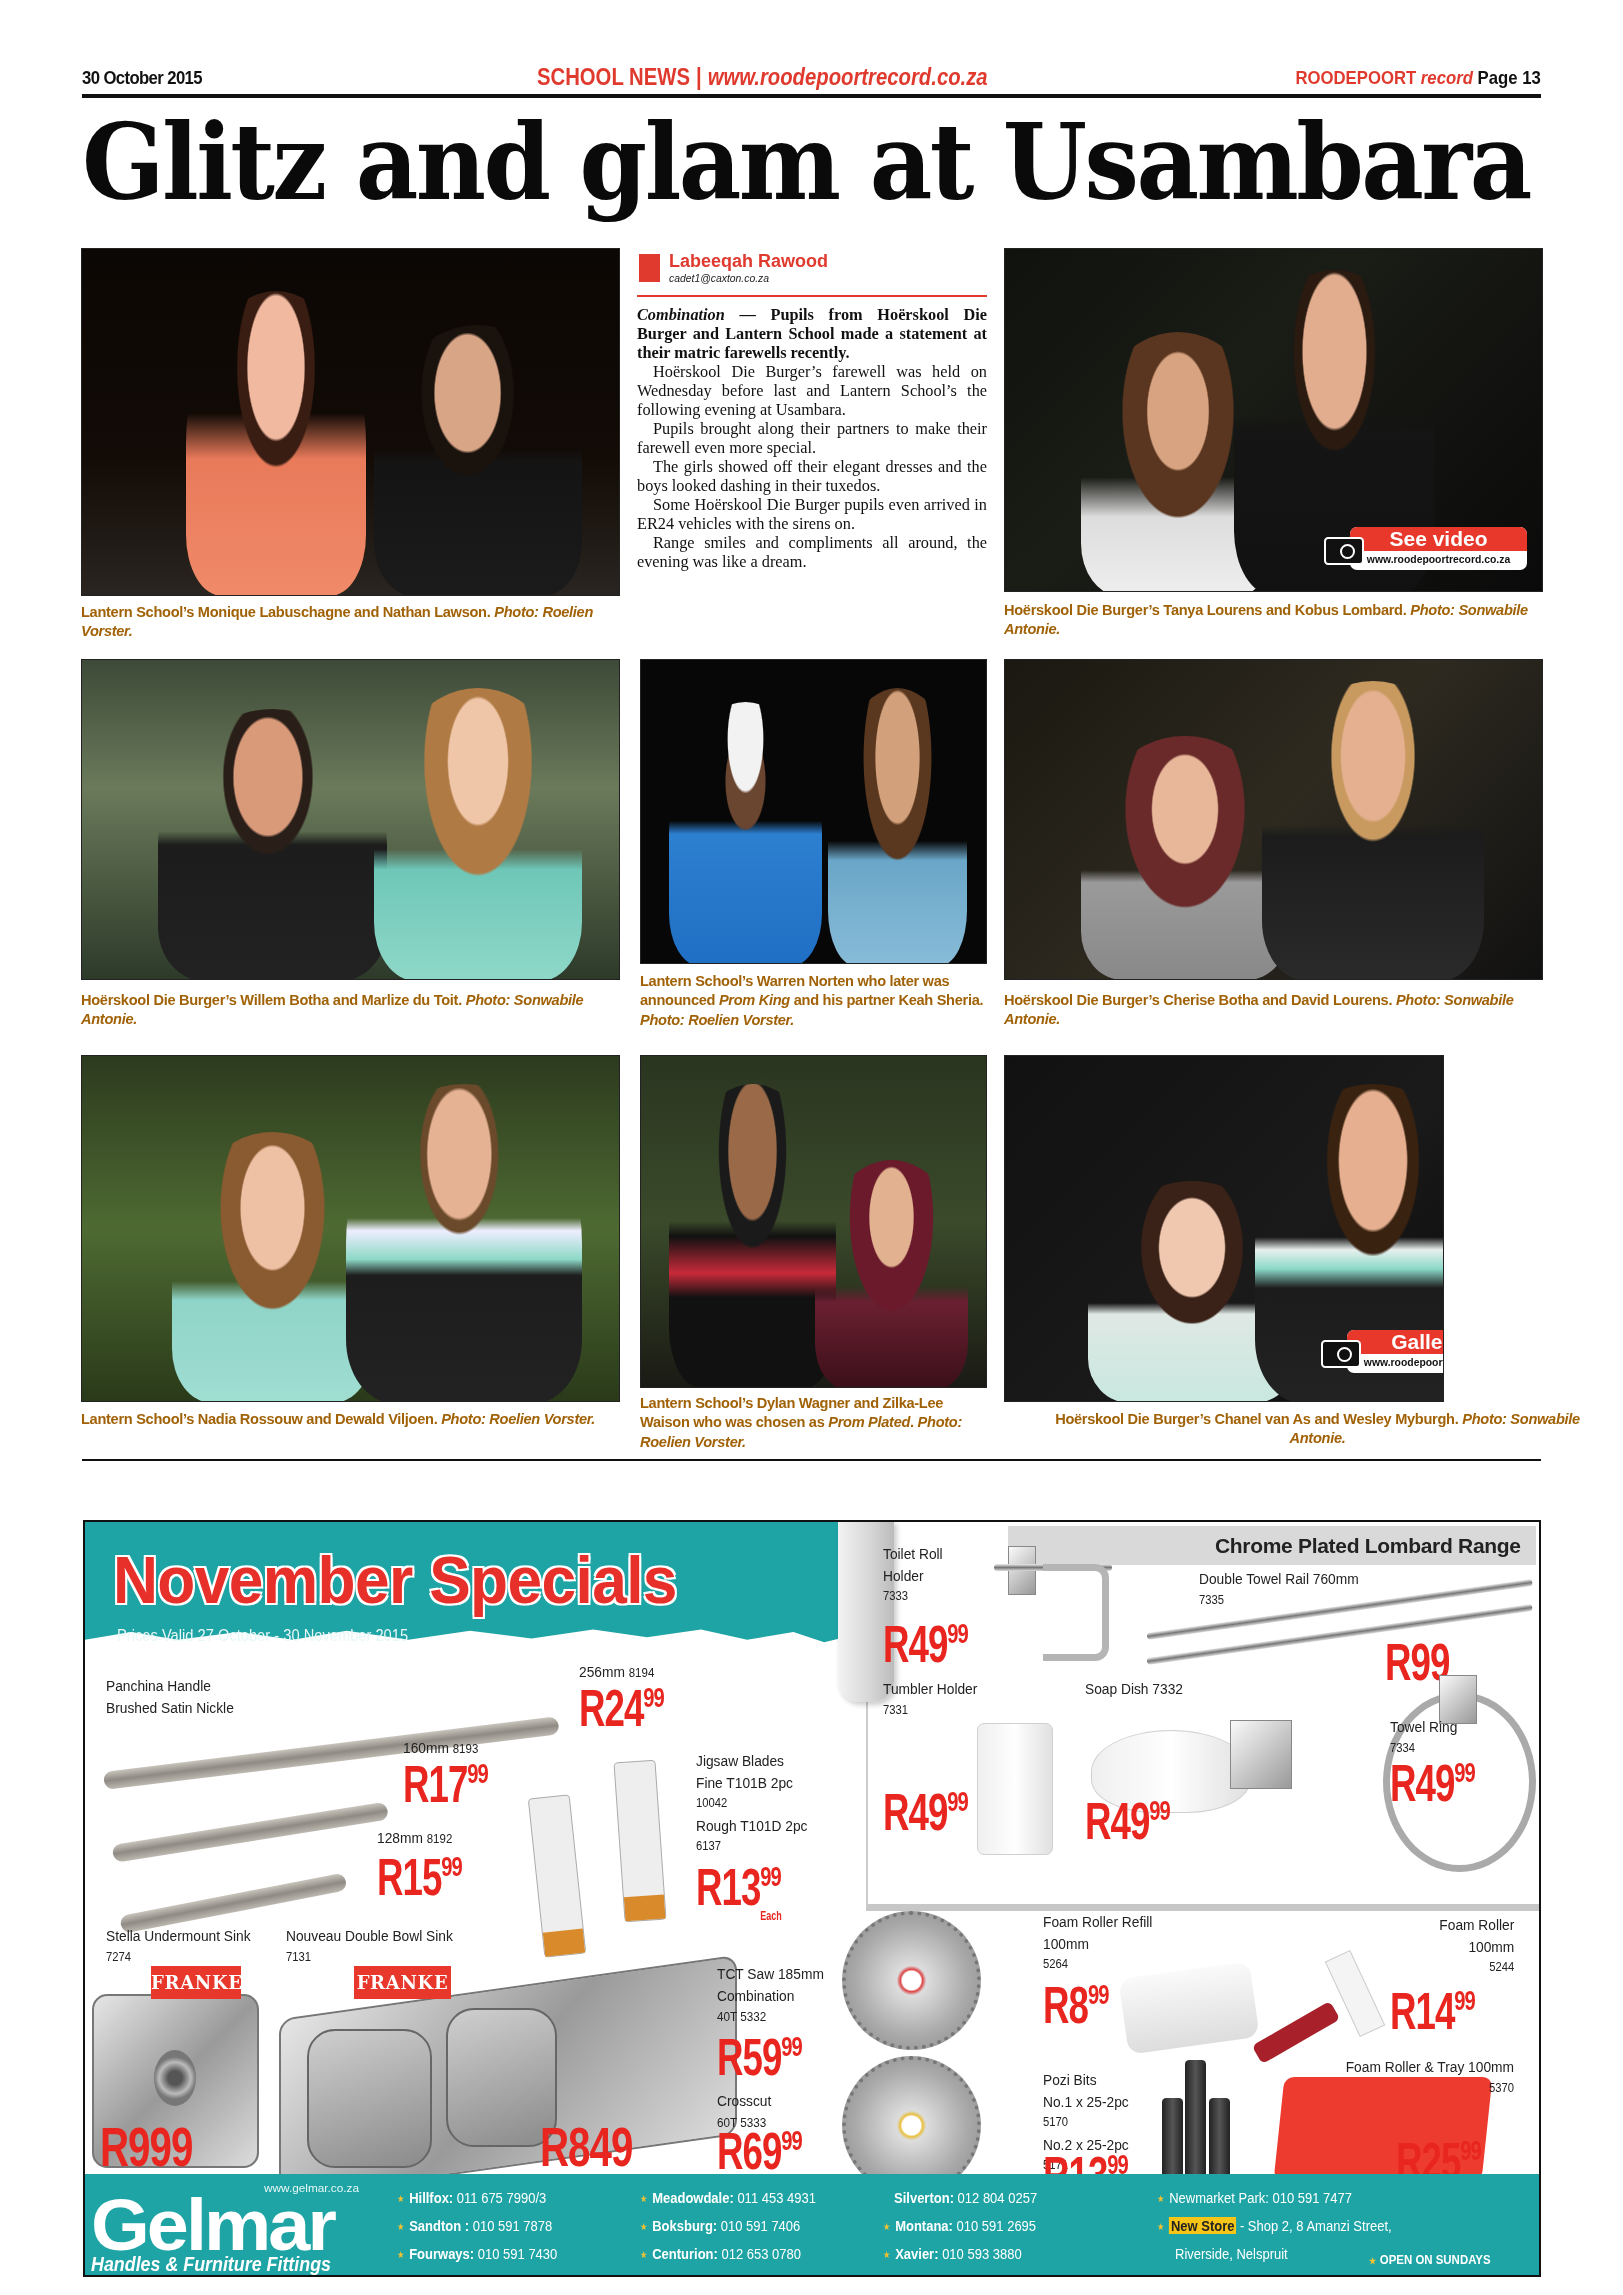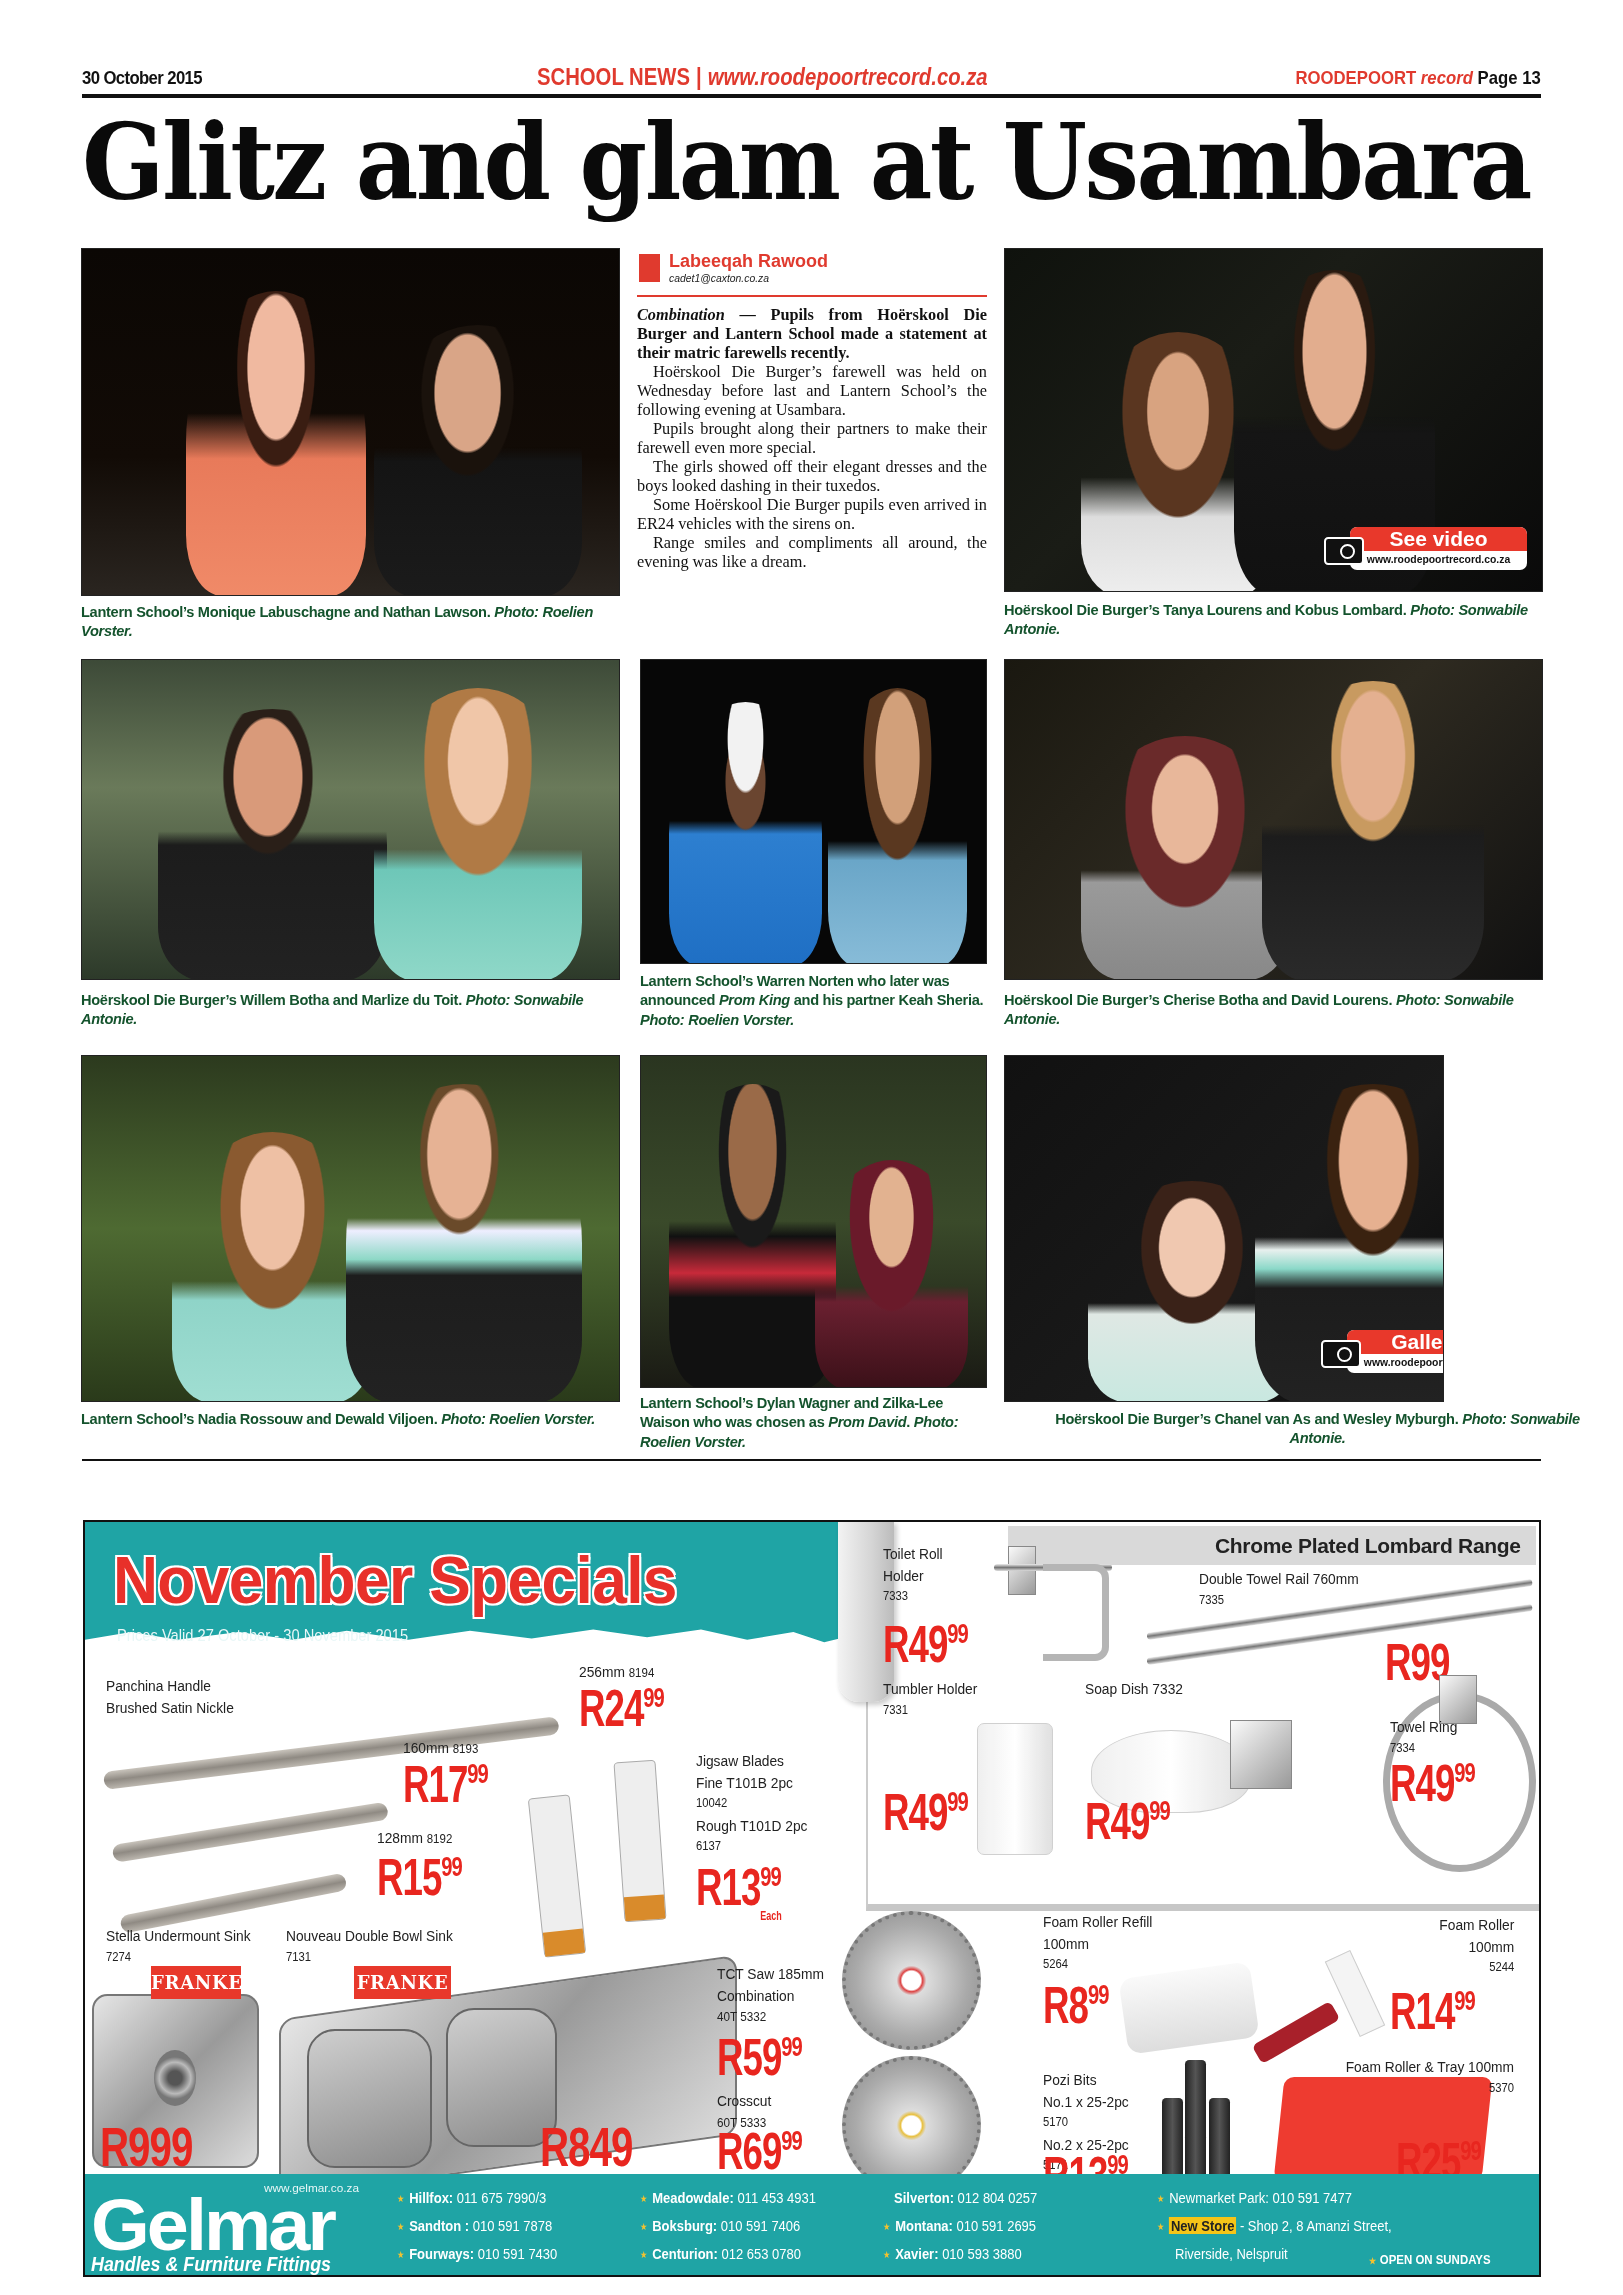--- a/index.html
+++ b/index.html
@@ -17,21 +17,21 @@
   .mh-page .brand i { font-weight: 700; }
   .mh-rule { position: absolute; left: 82px; top: 94px; width: 1459px; height: 3.5px; background: #111; }
 
   
   .headline { position: absolute; left: 82px; top: 111px; font-family: "DejaVu Serif", serif; font-weight: 700; font-size: 104px; letter-spacing: -2.8px; line-height: 1; color: #0a0a0a; transform: scaleX(0.93); transform-origin: left; white-space: nowrap; }
 
   
   .photo { position: absolute; overflow: hidden; border: 1.4px solid #222; }
   .photo .bg { position: absolute; inset: 0; }
   .photo .fig { position: absolute; border-radius: 50% 50% 20% 20%; }
-  .caption { position: absolute; font-size: 14.6px; font-weight: 700; line-height: 1.32; color: #14532d; font-family: "Liberation Sans", sans-serif; letter-spacing: -0.3px; }
+  .caption { position: absolute; font-size: 14.6px; font-weight: 700; line-height: 1.32; color: #a16207; font-family: "Liberation Sans", sans-serif; letter-spacing: -0.3px; }
   .caption .credit { font-style: italic; font-weight: 700; }
   .caption i { font-style: italic; }
 
   
   .badge { position: absolute; }
   .badge .pill { position: absolute; left: 26px; top: 0; height: 43px; border-radius: 7px; background: #fff; overflow: hidden; }
   .badge .pill .top { background: #e8382b; color: #fff; font-size: 21px; font-weight: 700; text-align: center; height: 23.6px; line-height: 23.6px; }
   .badge .pill .bot { font-size: 10.4px; font-weight: 700; color: #111; text-align: center; line-height: 18px; }
   .badge .ico { position: absolute; left: 0; top: 9.7px; width: 40px; height: 28px; background: #111; border-radius: 4.2px; border: 2.1px solid #fff; }
   .badge .ico::after { content: ""; position: absolute; left: 14px; top: 4.9px; width: 11px; height: 11px; border-radius: 50%; border: 2.1px solid #fff; }
@@ -194,21 +194,21 @@
   <span>Lantern School’s Nadia Rossouw and Dewald Viljoen.</span>
   <span class="credit">Photo: Roelien Vorster.</span>
 </div>
 
 <div class="photo" style="left:640px;top:1055px;width:347px;height:333px;">
   <div class="bg" style="background:linear-gradient(180deg,#2a3520 0%,#3a4a2a 50%,#1a1a14 100%);"></div>
   <div class="fig" style="left:28px;top:28px;width:167px;height:305px;background:radial-gradient(ellipse at 50% 22%,#9a6a48 0 20%,#1a1a1a 21% 28%,transparent 29%),linear-gradient(180deg,transparent 45%,#111 50%,#c82a3a 62%,#111 70%,#111 100%);"></div>
   <div class="fig" style="left:174px;top:104px;width:153px;height:229px;background:radial-gradient(ellipse at 50% 25%,#e2b290 0 20%,#6a1a2a 21% 38%,transparent 39%),linear-gradient(180deg,transparent 55%,#6a2030 62%,#3a1018 100%);"></div>
 </div>
 <div class="caption" style="left:640px;top:1394px;width:351px;">
-  <span>Lantern School’s Dylan Wagner and Zilka-Lee Waison who was chosen as </span><i>Prom David</i><span>.</span>
+  <span>Lantern School’s Dylan Wagner and Zilka-Lee Waison who was chosen as </span><i>Prom Plated</i><span>.</span>
   <span class="credit">Photo: Roelien Vorster.</span>
 </div>
 
 <div class="photo" style="left:1004px;top:1055px;width:440px;height:347px;">
   <div class="bg" style="background:linear-gradient(135deg,#111 0%,#1a1a1a 60%,#0a0a0a 100%);"></div>
   <div class="fig" style="left:83px;top:125px;width:208px;height:222px;background:radial-gradient(ellipse at 50% 30%,#f0c8b0 0 22%,#3a2218 23% 34%,transparent 35%),linear-gradient(180deg,transparent 55%,#dfe8e4 60%,#c8e8e0 100%);"></div>
   <div class="fig" style="left:250px;top:28px;width:236px;height:319px;background:radial-gradient(ellipse at 50% 24%,#e6b090 0 20%,#3a2210 21% 27%,transparent 28%),linear-gradient(180deg,transparent 48%,#e8f0ee 52%,#8ad8c8 58%,#1c1c1c 64%,#222 100%);"></div>
   <div class="badge" style="left:316px;top:274px;width:215px;height:49px;">
     <div class="pill" style="width:177px;">
       <div class="top">Galleries</div>

